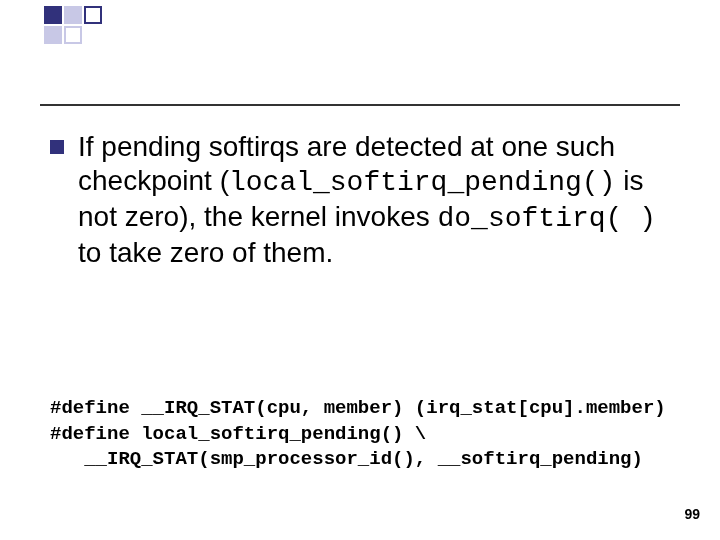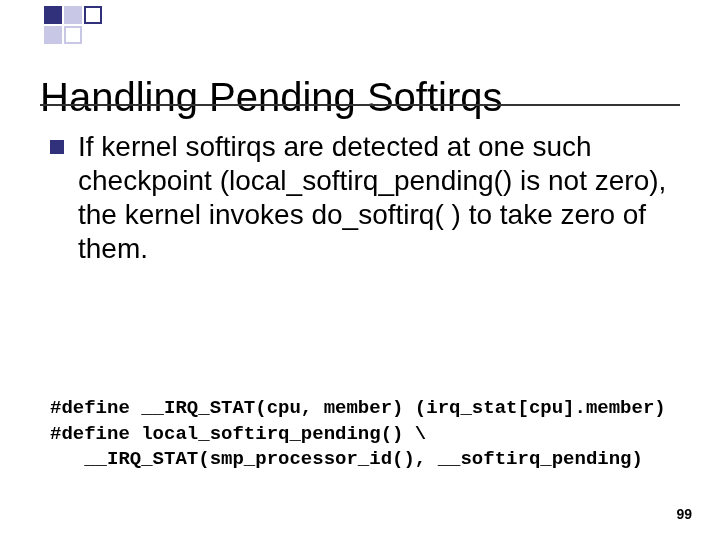--- a/index.html
+++ b/index.html
@@ -73,62 +73,61 @@
     background: #31317b;
     margin-top: 10px;
     margin-right: 14px;
     flex: 0 0 auto;
   }
   .bullet-text {
     font-size: 28px;
     line-height: 1.22;
   }
   .code-inline {
-    font-family: Liberation Sans, sans-serif;
+    font-family: Liberation Mono, monospace;
   }
   .codeblock {
     position: absolute;
     left: 50px;
     top: 396px;
     width: 640px;
     font-family: "Courier New", Courier, monospace;
     font-size: 19px;
     line-height: 1.35;
     font-weight: bold;
     white-space: pre;
   }
   .pagenum {
     position: absolute;
-    right: 28px;
+    right: 20px;
     bottom: 18px;
     font-size: 14px;
     font-weight: bold;
   }
 </style>
 </head>
 <body>
 
 <div class="slide">
 
   <div class="deco">
     <div class="sq sq-filled-dark" style="left:44px; top:6px;  width:18px; height:18px;"></div>
     <div class="sq sq-filled-light" style="left:64px; top:6px;  width:18px; height:18px;"></div>
     <div class="sq sq-outline-dark" style="left:84px; top:6px;  width:18px; height:18px;"></div>
     <div class="sq sq-filled-light" style="left:44px; top:26px; width:18px; height:18px;"></div>
     <div class="sq sq-outline-light" style="left:64px; top:26px; width:18px; height:18px;"></div>
   </div>
 
-  <h1 class="title">Handling Pending Softirqs</h1>
   <div class="title-rule"></div>
 
   <div class="body">
     <div class="bullet-row">
       <div class="bullet-mark"></div>
       <div class="bullet-text">
-        <span>If kernel softirqs are detected at one such checkpoint (</span><span class="code-inline">local_softirq_pending()</span><span> is not zero), the kernel invokes </span><span class="code-inline">do_softirq( )</span><span> to take zero of them.</span>
+        <span>If pending softirqs are detected at one such checkpoint (</span><span class="code-inline">local_softirq_pending()</span><span> is not zero), the kernel invokes </span><span class="code-inline">do_softirq( )</span><span> to take zero of them.</span>
       </div>
     </div>
   </div>
 
   <div class="codeblock"><span>#define __IRQ_STAT(cpu, member) (irq_stat[cpu].member)</span>
 <span>#define local_softirq_pending() \</span>
 <span>   __IRQ_STAT(smp_processor_id(), __softirq_pending)</span></div>
 
   <div class="pagenum">99</div>
 

